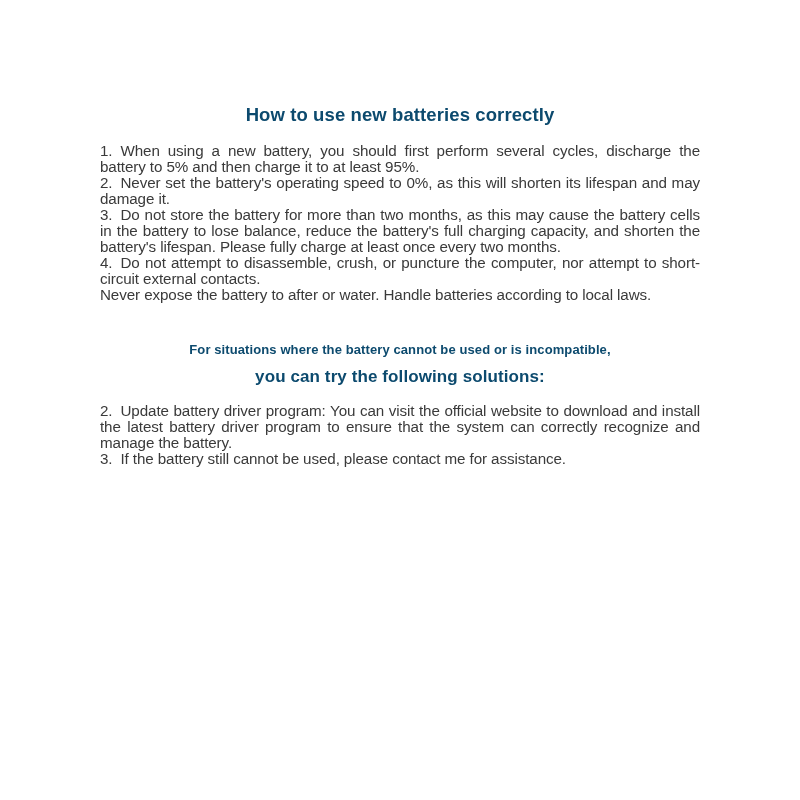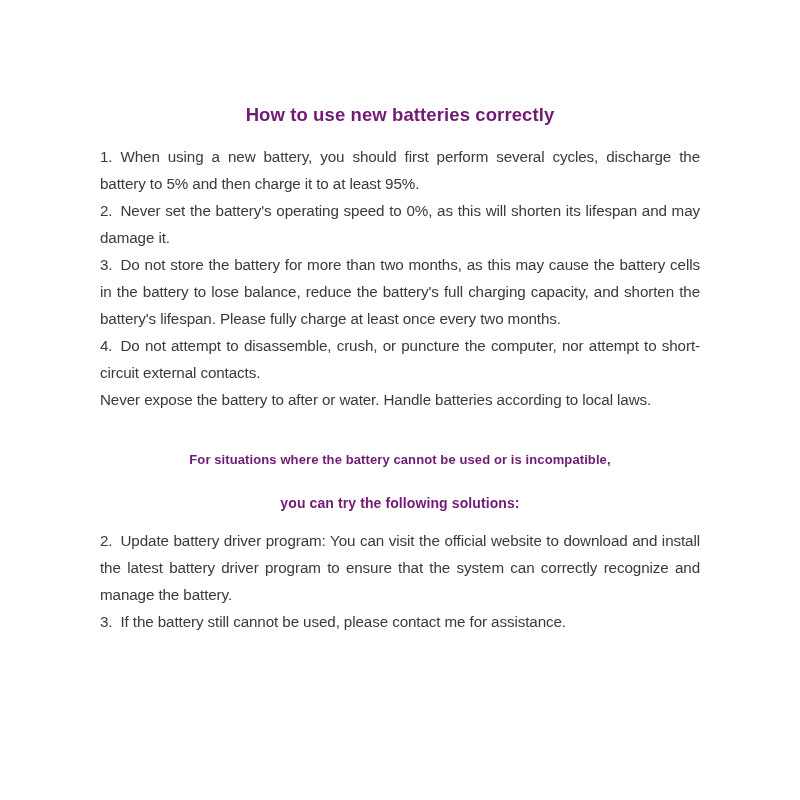--- a/index.html
+++ b/index.html
@@ -17,43 +17,43 @@
   }
   .content {
     position: absolute;
     top: 104px;
     left: 100px;
     width: 600px;
   }
   .heading {
     margin: 0;
     text-align: center;
-    color: #701a75;
+    color: #0c4a6e;
     font-weight: bold;
     font-size: 18.5px;
     letter-spacing: 0.1px;
   }
   .heading-main {
     margin-bottom: 17px;
   }
   .heading-sub1 {
     margin-top: 39px;
     font-size: 13px;
   }
   .heading-sub2 {
-    margin-top: 28px;
+    margin-top: 10px;
     margin-bottom: 16px;
-    font-size: 14px;
+    font-size: 17px;
   }
   .item {
     margin: 0;
     text-align: justify;
     color: #3a3a3a;
     font-size: 15.2px;
-    line-height: 27px;
+    line-height: 16px;
     letter-spacing: -0.1px;
   }
   .num {
     margin-right: 8px;
   }
   .num:empty {
     margin-right: 0;
   }
 </style>
 </head>

